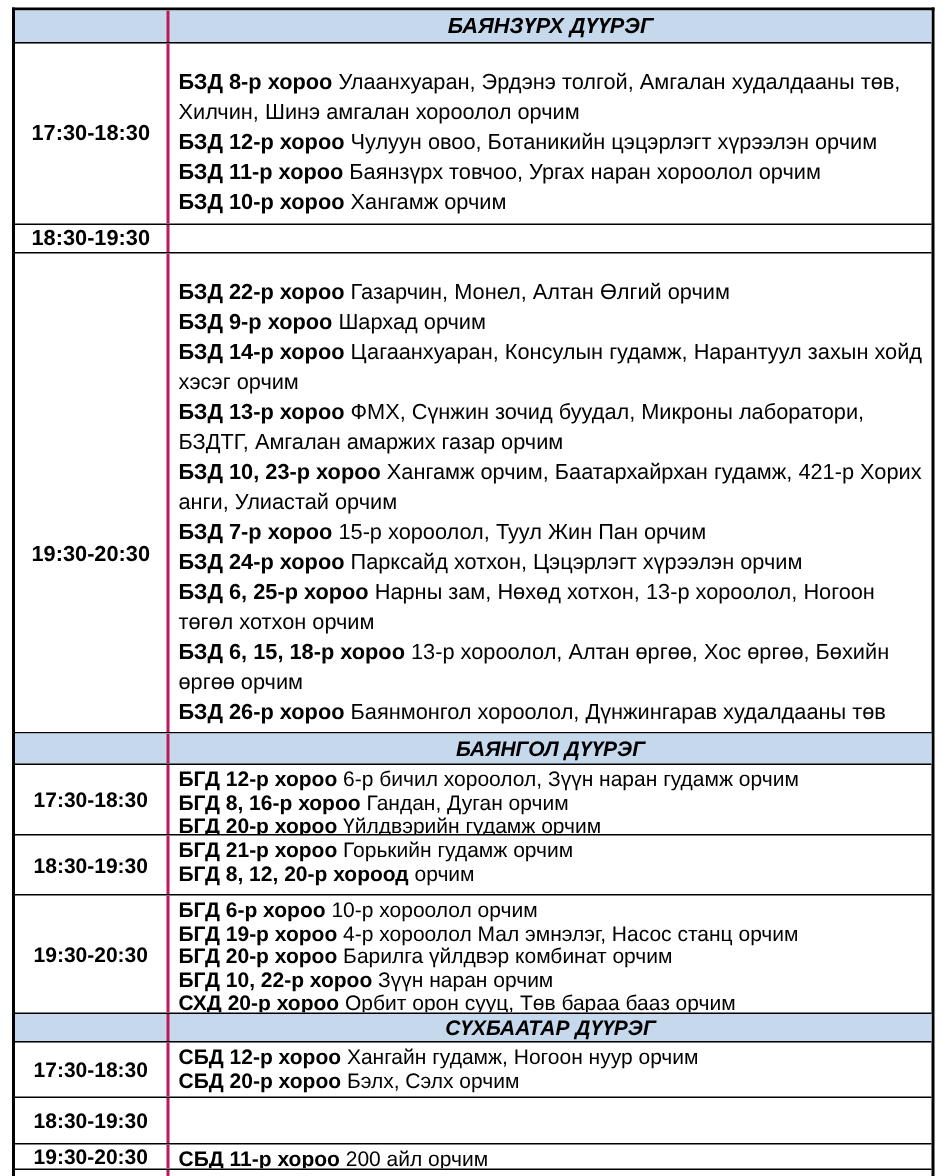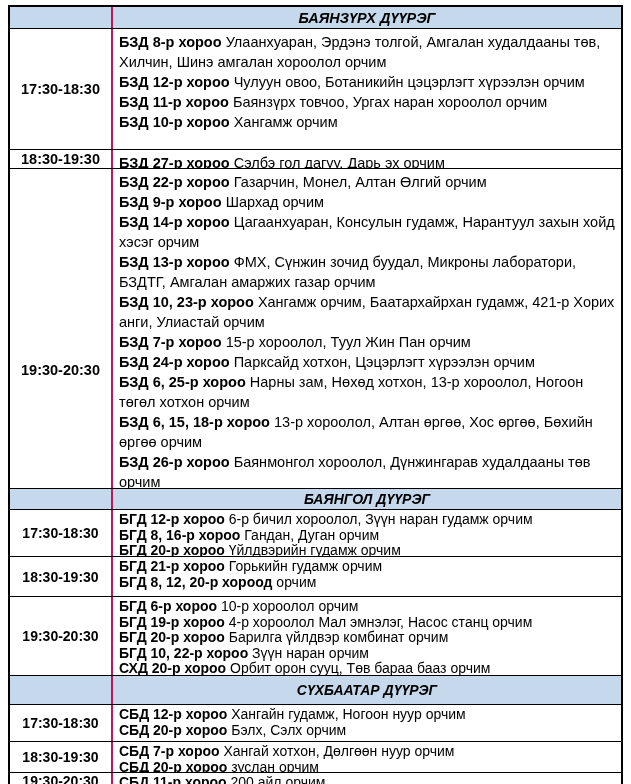--- a/index.html
+++ b/index.html
@@ -33,21 +33,21 @@
     display: flex;
     align-items: center;
     justify-content: center;
     font-weight: bold;
     font-size: 14.5px;
     overflow: hidden;
   }
   .content-cell {
     flex: 1;
     box-sizing: border-box;
-    padding: 3px 2px 0 6px;
+    padding: 16px 2px 0 6px;
     font-size: 14.5px;
     line-height: 20px;
     overflow: hidden;
   }
   .header-row { background: var(--header-bg, #c5d8ec); font-style: italic; }
   .header-row .content-cell {
     text-align: center;
     font-weight: bold;
     font-size: 14.5px;
     display: flex;
@@ -142,43 +142,39 @@
         <span>19:30-20:30</span>
       </div>
       <div class="content-cell">
         <div class="entry"><b>БГД 6-р хороо</b> <span>10-р хороолол орчим</span></div>
         <div class="entry"><b>БГД 19-р хороо</b> <span>4-р хороолол Мал эмнэлэг, Насос станц орчим</span></div>
         <div class="entry"><b>БГД 20-р хороо</b> <span>Барилга үйлдвэр комбинат орчим</span></div>
         <div class="entry"><b>БГД 10, 22-р хороо</b> <span>Зүүн наран орчим</span></div>
         <div class="entry"><b>СХД 20-р хороо</b> <span>Орбит орон сууц, Төв бараа бааз орчим</span></div>
       </div>
     </div>
-    <div class="row header-row tight" style="height: 29px;">
+    <div class="row header-row tight" style="height: 19px;">
       <div class="time-cell"></div>
       <div class="content-cell">
         <span>СҮХБААТАР ДҮҮРЭГ</span>
       </div>
     </div>
     <div class="row tight" style="height: 37px;">
       <div class="time-cell">
         <span>17:30-18:30</span>
       </div>
       <div class="content-cell">
         <div class="entry"><b>СБД 12-р хороо</b> <span>Хангайн гудамж, Ногоон нуур орчим</span></div>
         <div class="entry"><b>СБД 20-р хороо</b> <span>Бэлх, Сэлх орчим</span></div>
       </div>
     </div>
     <div class="row tight" style="height: 31px;">
       <div class="time-cell">
         <span>18:30-19:30</span>
       </div>
-      <div class="content-cell">
-        <div class="entry"><b>СБД 7-р хороо</b> <span>Хангай хотхон, Дөлгөөн нуур орчим</span></div>
-        <div class="entry"><b>СБД 20-р хороо</b> <span>зуслан орчим</span></div>
-      </div>
     </div>
     <div class="row tight" style="height: 17px;">
       <div class="time-cell">
         <span>19:30-20:30</span>
       </div>
       <div class="content-cell">
         <div class="entry"><b>СБД 11-р хороо</b> <span>200 айл орчим</span></div>
       </div>
     </div>
     <div class="row" style="height: 12px; border-bottom: none;">

